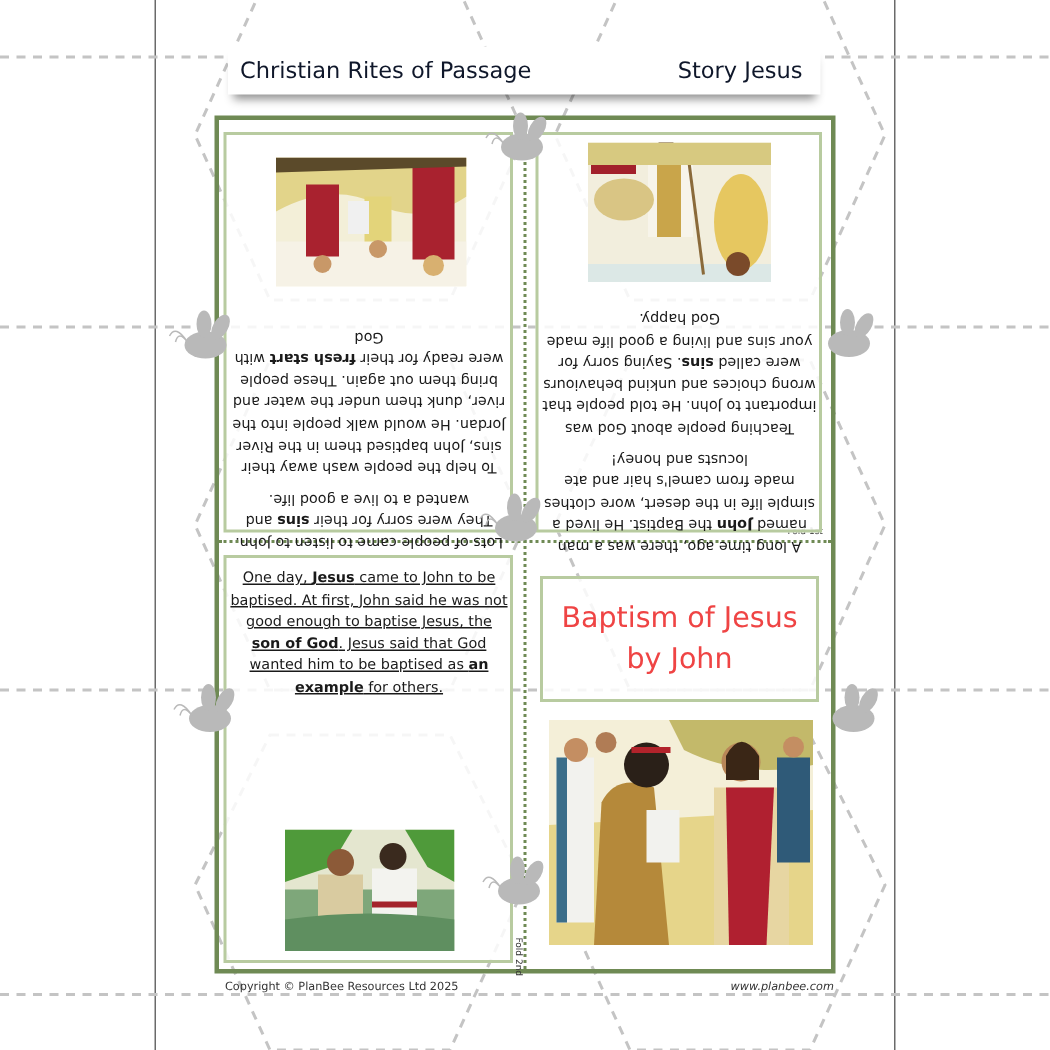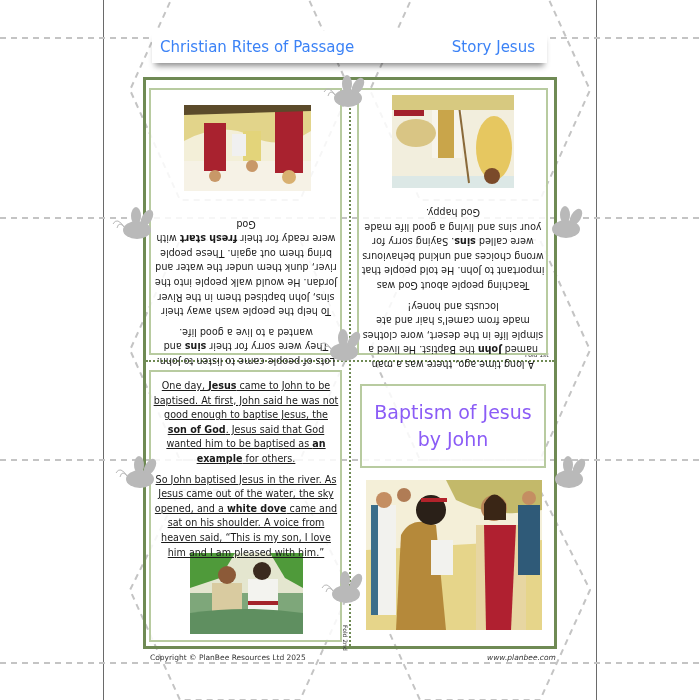--- a/index.html
+++ b/index.html
@@ -13,21 +13,21 @@
   }
   .bg-pattern { position: absolute; left: 0; top: 0; width: 700px; height: 700px; pointer-events: none; }
 
   .header-banner {
     position: absolute; left: 152px; top: 31px; width: 395px; height: 32px;
     background: #fff;
     box-shadow: 0 6px 6px -3px rgba(0,0,0,0.45);
     display: flex; justify-content: space-between; align-items: center;
     padding: 0 12px 0 8px;
   }
-  .header-banner span { font-size: 15px; color: #3b82f6; }
+  .header-banner span { font-size: 15px; color: #0f172a; }
 
   .sheet {
     position: absolute; left: 143px; top: 77px; width: 414px; height: 572px;
     border: 3px solid #6f8a54;
     background: transparent;
   }
   .fold-v {
     position: absolute; left: 349px; top: 80px; width: 0; height: 566px;
     border-left: 2px dotted #6f8a54;
   }
@@ -42,21 +42,21 @@
   .panel {
     position: absolute; border: 2px solid #b8cba0; background: rgba(255,255,255,0.85);
   }
   .panel-tl { left: 149px; top: 88px; width: 193px; height: 267px; }
   .panel-tr { left: 357px; top: 88px; width: 191px; height: 267px; }
   .panel-bl { left: 149px; top: 370px; width: 193px; height: 272px; }
   .title-box {
     left: 360px; top: 384px; width: 186px; height: 84px;
     display: flex; align-items: center; justify-content: center; text-align: center;
   }
-  .title-box span { font-size: 19px; line-height: 27px; color: #8b5cf6; padding: 0 6px; }
+  .title-box span { font-size: 19px; line-height: 27px; color: #ef4444; padding: 0 6px; }
 
   .upside { transform: rotate(180deg); }
   .story-text { font-size: 9.6px; line-height: 14.6px; text-align: center; color: #1a1a1a; }
   .story-text b { font-weight: bold; }
   .story-text p { margin-bottom: 6px; }
 
   .txt-tl { position: absolute; left: 152px; top: 210px; width: 188px; }
   .txt-tr { position: absolute; left: 360px; top: 198px; width: 186px; }
   .txt-bl { position: absolute; left: 153px; top: 379px; width: 186px; text-decoration: underline; }
 
@@ -174,21 +174,20 @@
 <div class="txt-tl story-text upside">
   <p><span>Lots of people came to listen to John. They were sorry for their </span><b>sins</b><span> and wanted a to live a good life.</span></p>
   <p><span>To help the people wash away their sins, John baptised them in the River Jordan. He would walk people into the river, dunk them under the water and bring them out again. These people were ready for their </span><b>fresh start</b><span> with God</span></p>
 </div>
 <div class="txt-tr story-text upside">
   <p><span>A long time ago, there was a man named </span><b>John</b><span> the Baptist. He lived a simple life in the desert, wore clothes made from camel's hair and ate locusts and honey!</span></p>
   <p><span>Teaching people about God was important to John. He told people that wrong choices and unkind behaviours were called </span><b>sins</b><span>. Saying sorry for your sins and living a good life made God happy.</span></p>
 </div>
 <div class="txt-bl story-text">
   <p><span>One day, </span><b>Jesus</b><span> came to John to be baptised. At first, John said he was not good enough to baptise Jesus, the </span><b>son of God</b><span>. Jesus said that God wanted him to be baptised as </span><b>an example</b><span> for others.</span></p>
-  <p><span>So John baptised Jesus in the river. As Jesus came out of the water, the sky opened, and a </span><b>white dove</b><span> came and sat on his shoulder. A voice from heaven said, “This is my son, I love him and I am pleased with him.”</span></p>
 </div>
 
 <svg class="bee" style="left:111px;top:206px;" viewBox="0 0 46 38">
   <g fill="#b9b9b9">
       <ellipse cx="26" cy="24" rx="14" ry="9"></ellipse>
       <ellipse cx="25" cy="10" rx="5" ry="9"></ellipse>
       <ellipse cx="36" cy="12" rx="5" ry="9" transform="rotate(30 36 12)"></ellipse>
     </g>
   <path d="M14 22 Q6 10 2 18 M14 22 Q8 14 6 22" stroke="#b9b9b9" fill="none"></path>
 </svg>

